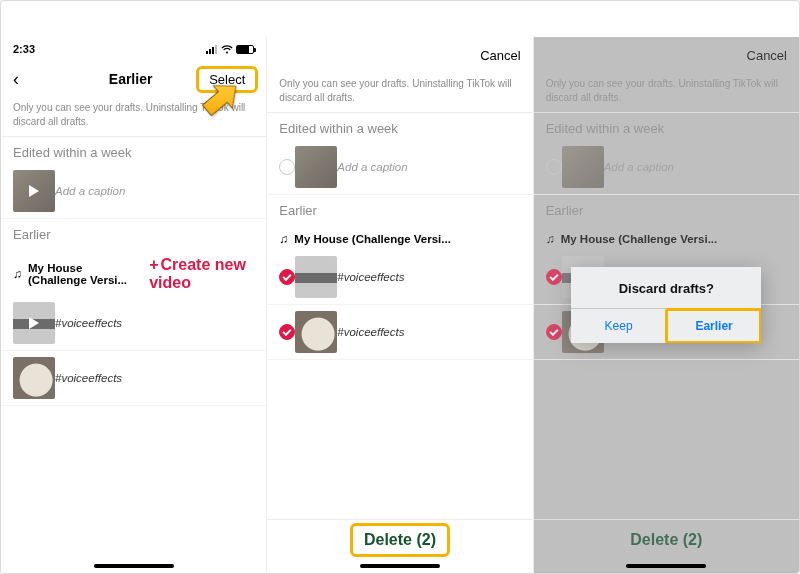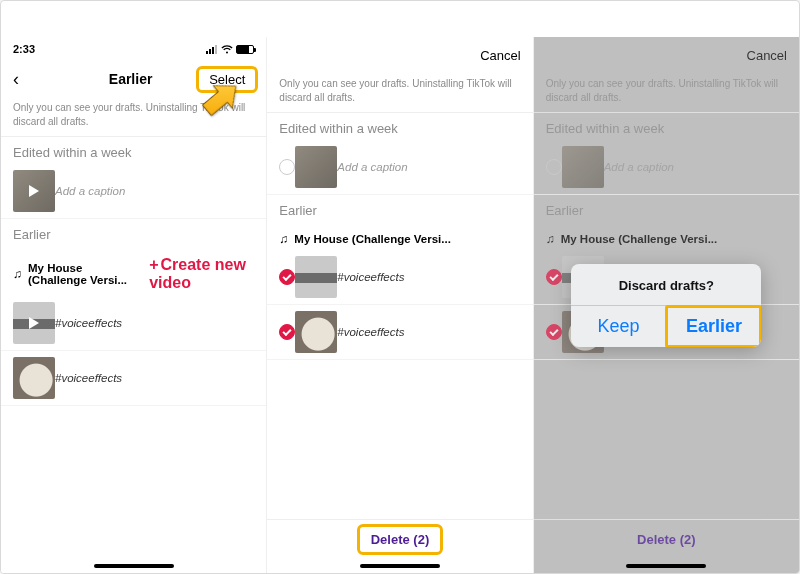--- a/index.html
+++ b/index.html
@@ -34,31 +34,31 @@
   .thumb.room { background: linear-gradient(180deg,#c9c9c9 40%,#6b6b6b 40%,#6b6b6b 65%,#c9c9c9 65%); }
   .thumb.cat { background: radial-gradient(circle at 55% 55%, #e8e2d7 0 16px, #7a7066 17px 100%); }
   .play { width:0;height:0;border-left:10px solid #fff;border-top:6px solid transparent;border-bottom:6px solid transparent; }
   .caption { font-size: 11.5px; color: #9a9a9a; }
   .caption.strong { color:#333; font-weight:400; }
   .music-row { display:flex; align-items:center; padding: 10px 12px 4px; gap:6px; font-size:11.5px; font-weight:600; }
   .music-row .mnote { font-size:12px; }
   .create-link { color:#e11845; font-size:16px; font-weight:600; margin-left:auto; }
   .content { flex:1; overflow:hidden; }
   .footer { height: 40px; display:flex; align-items:center; justify-content:center; border-top:1px solid #eee; }
-  .delete-btn { color:#4c1d95; font-size:13px; font-weight:600; }
+  .delete-btn { color:#14532d; font-size:16px; font-weight:600; }
   .home-ind { height: 14px; display:flex; justify-content:center; align-items:center; }
   .home-ind span { width: 80px; height:4px; background:#000; border-radius:3px; }
   .highlight { outline: 3px solid #f5b301; outline-offset: 1px; border-radius: 2px; }
   .arrow-annot { position:absolute; left:200px; top:42px; width:46px; height:46px; transform:rotate(-40deg); pointer-events:none; }
   .arrow-annot svg { width:100%; height:100%; filter: drop-shadow(0 1px 1px rgba(0,0,0,0.3)); }
   .dialog-back { position:absolute; inset:0; display:flex; align-items:center; justify-content:center; }
-  .dialog { width: 190px; background:#eceef0; border-radius:8px; overflow:hidden; box-shadow:0 4px 20px rgba(0,0,0,0.25); }
+  .dialog { width: 190px; background:#eceef0; border-radius:0; overflow:hidden; box-shadow:0 4px 20px rgba(0,0,0,0.25); }
   .dialog-title { text-align:center; font-size:13px; font-weight:600; padding:14px 10px 12px; color:#111; }
   .dialog-actions { display:flex; border-top:1px solid #c9c9c9; }
-  .dialog-actions div { flex:1; text-align:center; padding:10px 0; font-size:18px; color:#0a7cff; }
+  .dialog-actions div { flex:1; text-align:center; padding:10px 0; font-size:12px; color:#0a7cff; }
   .dialog-actions div + div { border-left:1px solid #c9c9c9; font-weight:600; }
   .plus { font-weight:700; margin-right:2px; }
 </style>
 </head>
 <body>
 
 <div class="canvas">
 
   <div class="phone">
     <div class="status-bar">

